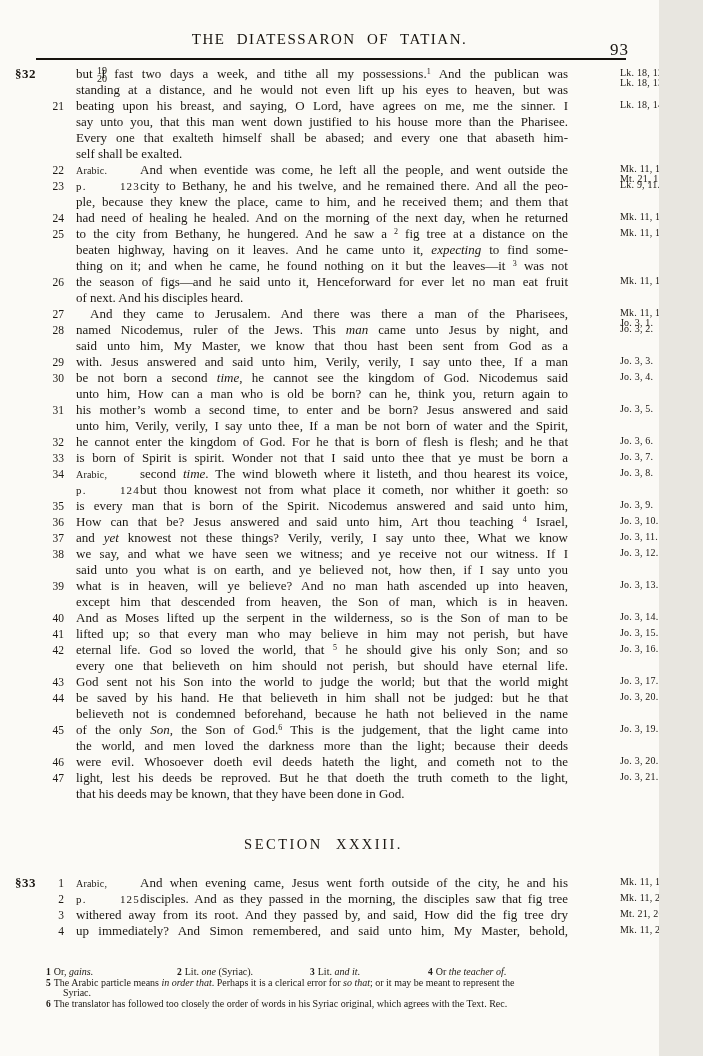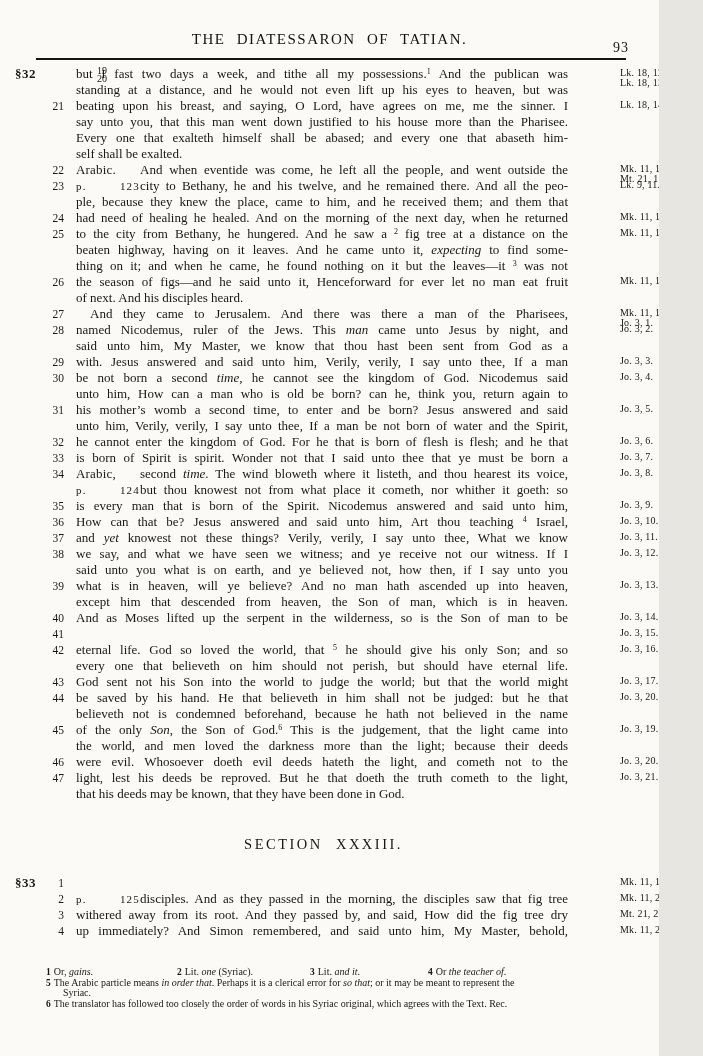--- a/index.html
+++ b/index.html
@@ -14,21 +14,21 @@
   }
   
   .running-title{
     position:absolute;top:31px;left:0;right:0;
     text-align:center;
     font-size:15px;letter-spacing:1.5px;word-spacing:6px;
     color:#16120d;
   }
   .page-number{
     position:absolute;top:40px;right:30px;
-    font-size:14px;letter-spacing:1px;
+    font-size:17px;letter-spacing:1px;
   }
   .header-rule{
     position:absolute;top:58px;left:36px;right:33px;height:2px;
     background:#17130e;
   }
   
   .main{position:absolute;top:66px;left:0;right:0;}
   section{position:relative;}
   .seclabel{
     position:absolute;left:15px;top:0;
@@ -44,21 +44,21 @@
   .text{
     margin:0 91px 0 76px;
     font-size:13px;line-height:16px;
     white-space:nowrap;
     text-align:justify;text-align-last:justify;
   }
   .line.end .text{text-align-last:left;}
   .line.indent .text{padding-left:14px;}
   .marker{
     display:inline-block;width:64px;
-    font-size:13px;letter-spacing:0.2px;
+    font-size:10px;letter-spacing:0.2px;
   }
   .marker.pg{font-size:11px;letter-spacing:1.2px;}
   .refs{
     position:absolute;left:620px;top:2px;
     font-size:10px;line-height:9.5px;letter-spacing:0.2px;
   }
   .refs div{white-space:nowrap;}
   sup{font-size:8px;line-height:0;vertical-align:4px;}
   
   .section-heading{
@@ -285,20 +285,21 @@
           </div>
           <div class="line">
             <span class="vnum">40</span>
             <div class="text">And as Moses lifted up the serpent in the wilderness, so is the Son of man to be</div>
             <div class="refs">
               <div>Jo. 3, 14.</div>
             </div>
           </div>
           <div class="line">
             <span class="vnum">41</span>
+            <div class="text">lifted up; so that every man who may believe in him may not perish, but have</div>
             <div class="refs">
               <div>Jo. 3, 15.</div>
             </div>
           </div>
           <div class="line">
             <span class="vnum">42</span>
             <div class="text">eternal life. God so loved the world, that <sup>5</sup> he should give his only Son; and so</div>
             <div class="refs">
               <div>Jo. 3, 16.</div>
             </div>
@@ -353,20 +354,21 @@
         </div>
     </section>
 
     <h2 class="section-heading">SECTION XXXIII.</h2>
 
     <section>
       <div class="seclabel">§33</div>
       <div>
           <div class="line">
             <span class="vnum">1</span>
+            <div class="text"><span class="marker">Arabic,</span>And when evening came, Jesus went forth outside of the city, he and his</div>
             <div class="refs">
               <div>Mk. 11, 19.</div>
             </div>
           </div>
           <div class="line">
             <span class="vnum">2</span>
             <div class="text"><span class="marker pg">p. 125</span>disciples. And as they passed in the morning, the disciples saw that fig tree</div>
             <div class="refs">
               <div>Mk. 11, 20.</div>
             </div>

